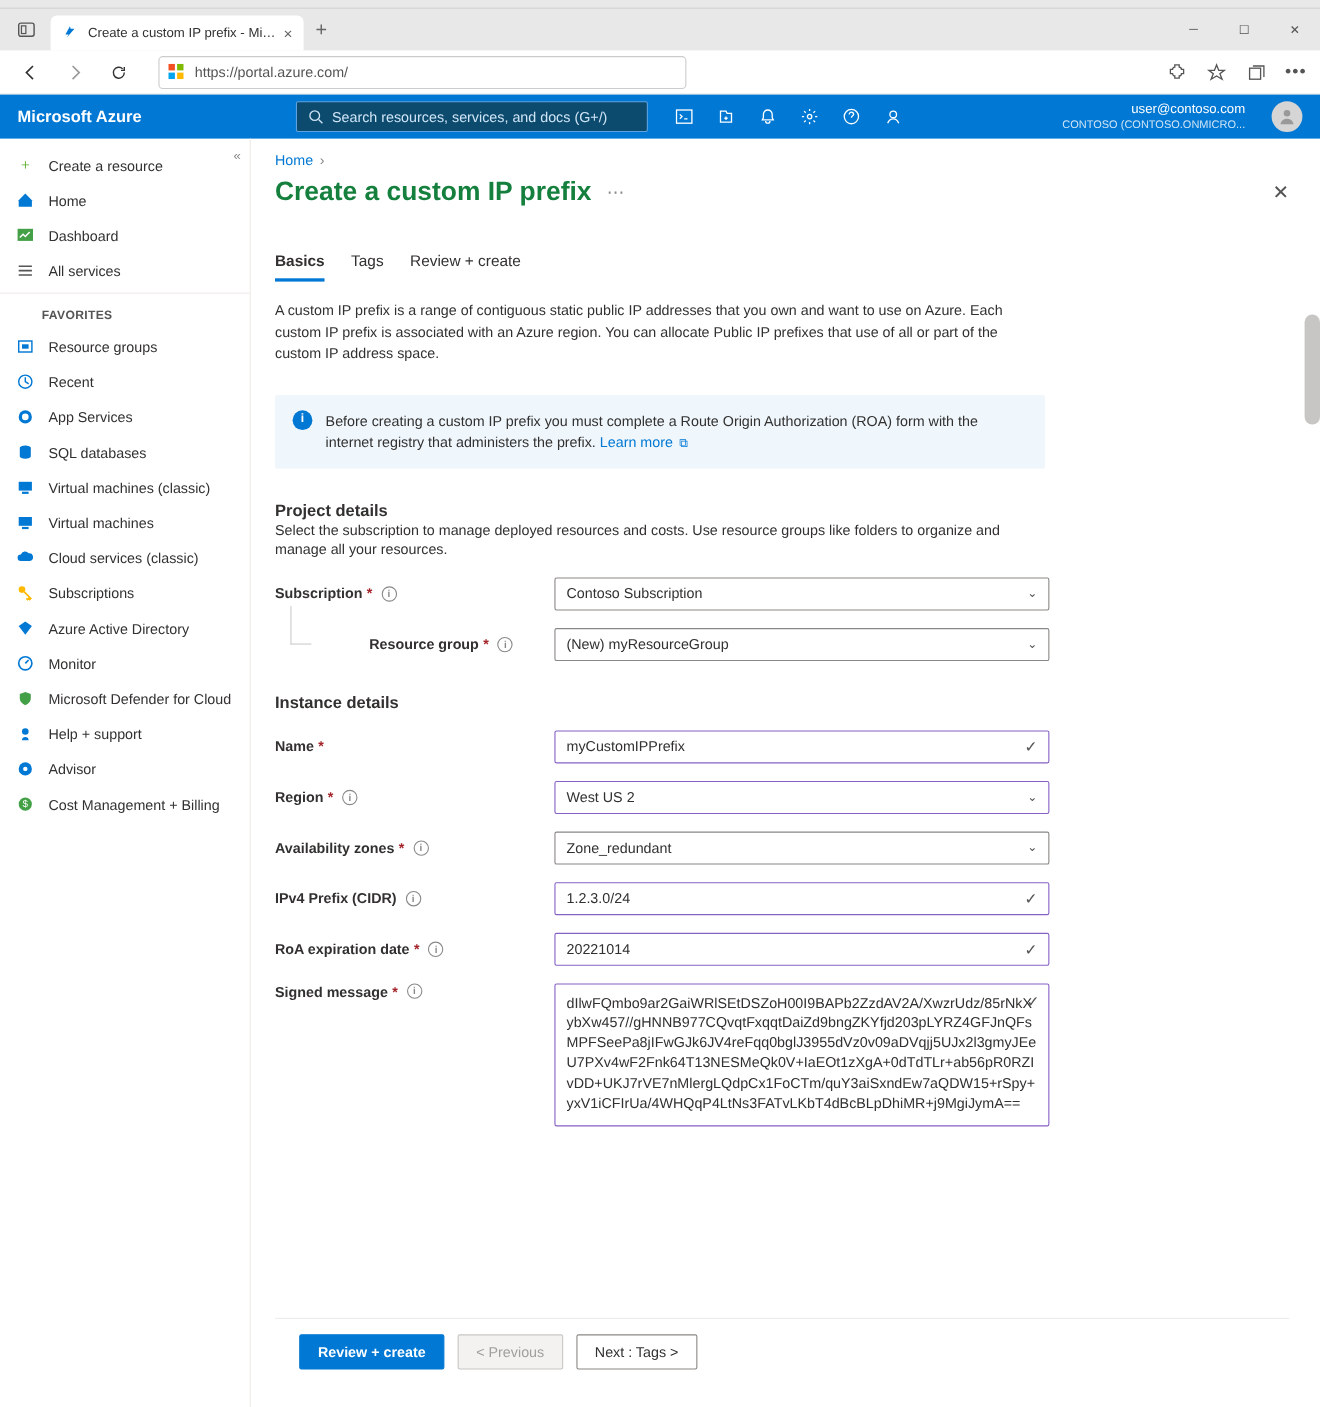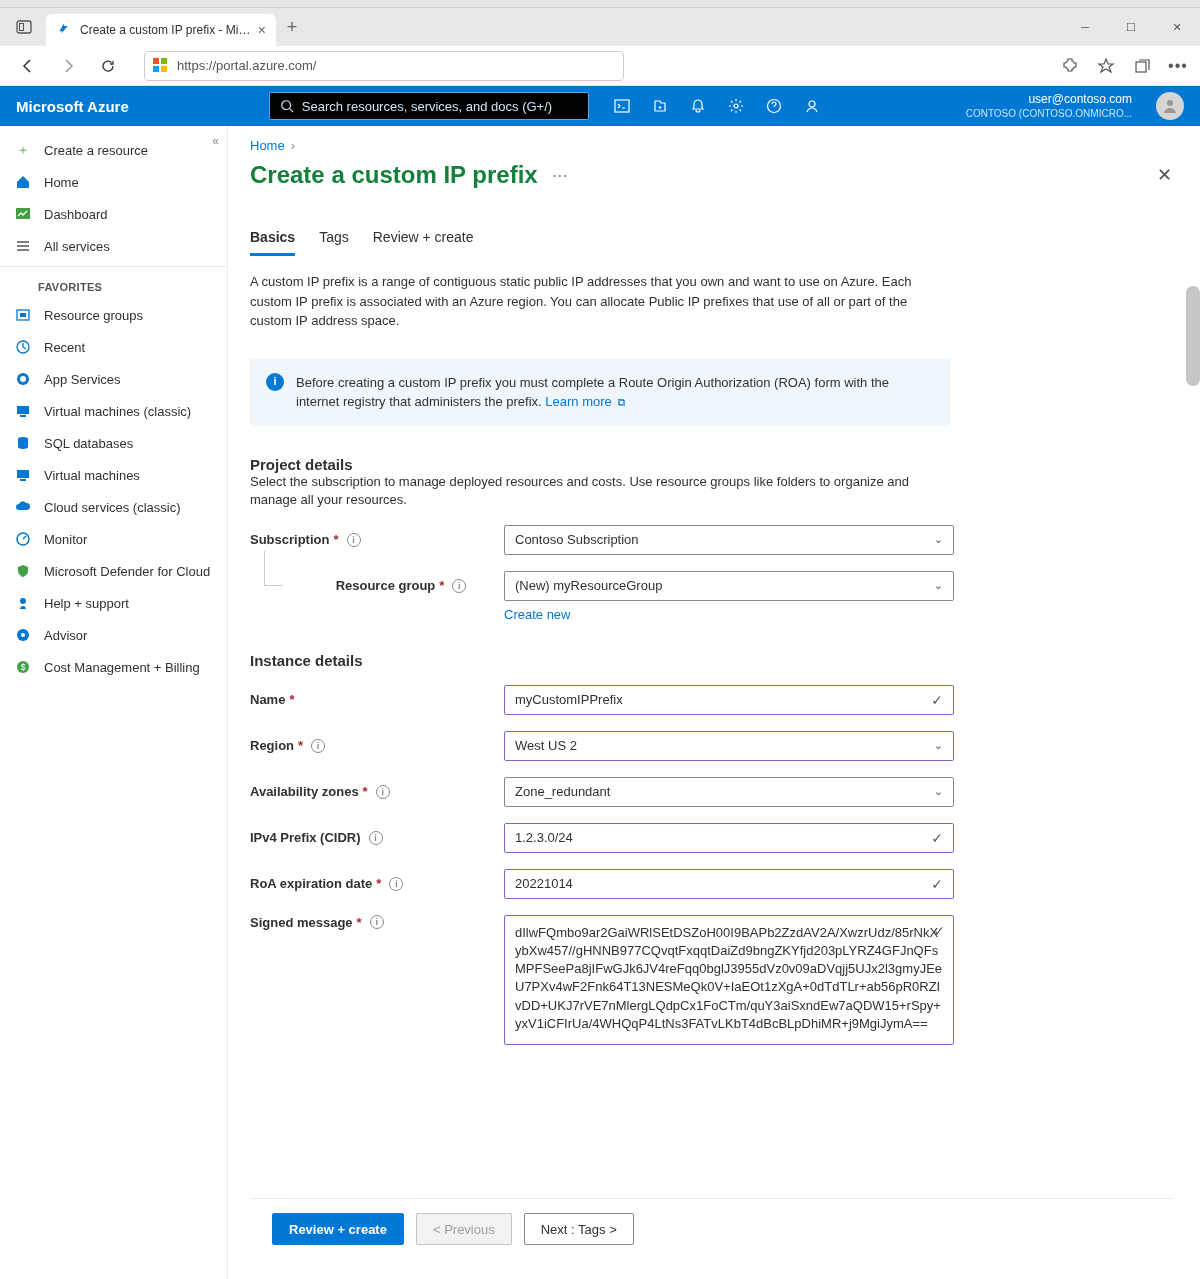--- a/index.html
+++ b/index.html
@@ -24,21 +24,21 @@
 .nav-btn { width: 32px; height: 32px; display: flex; align-items: center; justify-content: center; color: #555; font-size: 14px; margin-right: 8px; }
 .url-field { flex: 0 0 480px; display: flex; align-items: center; border: 1px solid #ccc; border-radius: 4px; height: 30px; padding: 0 8px; margin-left: 12px; background: #fff; }
 .url-field .ms-logo { width: 16px; height: 16px; margin-right: 8px; }
 .url-field .url-text { color: #555; font-size: 13px; }
 .addr-icons { margin-left: auto; display: flex; gap: 16px; align-items: center; color: #555; }
 .addr-icons > div { width: 20px; height: 20px; display: flex; align-items: center; justify-content: center; }
 
 
 .azure-bar { display: flex; align-items: center; background: #0078d4; color: #fff; height: 40px; padding: 0 16px; }
 .azure-brand { font-size: 15px; font-weight: 600; }
-.azure-search { margin-left: 140px; display: flex; align-items: center; background: #000000; border: 1px solid #5ea3e0; border-radius: 2px; width: 320px; height: 28px; padding: 0 10px; color: #cfe5f6; font-size: 13px; }
+.azure-search { margin-left: 140px; display: flex; align-items: center; background: #0c4a6e; border: 1px solid #5ea3e0; border-radius: 2px; width: 320px; height: 28px; padding: 0 10px; color: #cfe5f6; font-size: 13px; }
 .azure-search svg { margin-right: 8px; }
 .azure-top-icons { margin-left: 24px; display: flex; gap: 20px; align-items: center; }
 .azure-top-icons > div { width: 18px; height: 18px; display: flex; align-items: center; justify-content: center; }
 .azure-user { margin-left: auto; display: flex; align-items: center; text-align: right; font-size: 12px; }
 .azure-user .user-lines { margin-right: 24px; line-height: 1.3; }
 .azure-user .user-email { font-size: 12px; }
 .azure-user .user-tenant { font-size: 10px; color: #cfe5f6; text-transform: uppercase; }
 .azure-user .avatar { width: 28px; height: 28px; background: #d5d5d5; border-radius: 50%; display: flex; align-items: center; justify-content: center; color: #888; }
 
 
@@ -294,51 +294,68 @@
           <svg width="16" height="16" viewBox="0 0 16 16">
             <circle cx="8" cy="8" r="6" fill="#0078d4"></circle>
             <circle cx="8" cy="8" r="3" fill="#fff"></circle>
           </svg>
         </span>
         <span>App Services</span>
       </div>
     <div class="side-item">
         <span class="ic">
           <svg width="16" height="16" viewBox="0 0 16 16">
+            <ellipse cx="8" cy="4" rx="5" ry="2" fill="#0078d4"></ellipse>
+            <path d="M3 4v8c0 1.1 2.2 2 5 2s5-.9 5-2V4" fill="#0078d4"></path>
+          </svg>
+        </span>
+        <span>SQL databases</span>
+      </div>
+    <div class="side-item">
+        <span class="ic">
+          <svg width="16" height="16" viewBox="0 0 16 16">
             <rect x="2" y="3" width="12" height="8" fill="#0078d4"></rect>
             <rect x="5" y="12" width="6" height="2" fill="#0078d4"></rect>
           </svg>
         </span>
         <span>Virtual machines (classic)</span>
       </div>
     <div class="side-item">
         <span class="ic">
           <svg width="16" height="16" viewBox="0 0 16 16">
-            <ellipse cx="8" cy="4" rx="5" ry="2" fill="#0078d4"></ellipse>
-            <path d="M3 4v8c0 1.1 2.2 2 5 2s5-.9 5-2V4" fill="#0078d4"></path>
-          </svg>
-        </span>
-        <span>SQL databases</span>
-      </div>
-    <div class="side-item">
-        <span class="ic">
-          <svg width="16" height="16" viewBox="0 0 16 16">
             <rect x="2" y="3" width="12" height="8" fill="#0078d4"></rect>
             <rect x="5" y="12" width="6" height="2" fill="#0078d4"></rect>
           </svg>
         </span>
         <span>Virtual machines</span>
       </div>
     <div class="side-item">
         <span class="ic">
           <svg width="16" height="16" viewBox="0 0 16 16">
             <path d="M4 11a3 3 0 0 1 0-6 4 4 0 0 1 7-1 3 3 0 0 1 1 7z" fill="#0078d4"></path>
           </svg>
         </span>
         <span>Cloud services (classic)</span>
+      </div>
+    <div class="side-item">
+        <span class="ic">
+          <svg width="16" height="16" viewBox="0 0 16 16">
+            <circle cx="5" cy="5" r="3" fill="#ffb900"></circle>
+            <path d="M7 7l6 6-1 1-1-1-1 1-1-1" stroke="#ffb900" stroke-width="1.5" fill="none"></path>
+          </svg>
+        </span>
+        <span>Subscriptions</span>
+      </div>
+    <div class="side-item">
+        <span class="ic">
+          <svg width="16" height="16" viewBox="0 0 16 16">
+            <path d="M8 2l6 4-6 8-6-8z" fill="#0078d4"></path>
+          </svg>
+        </span>
+        <span>Azure Active Directory</span>
       </div>
     <div class="side-item">
         <span class="ic">
           <svg width="16" height="16" viewBox="0 0 16 16">
             <circle cx="8" cy="8" r="6" fill="none" stroke="#0078d4" stroke-width="1.5"></circle>
             <path d="M8 8l3-3" stroke="#0078d4" stroke-width="1.5"></path>
           </svg>
         </span>
         <span>Monitor</span>
       </div>
@@ -427,21 +444,20 @@
       <div class="form-label">
           <span>Resource group</span> 
           <span class="req">*</span>
           <span class="info-c">i</span>
         </div>
       <div class="select-box">
         <span>(New) myResourceGroup</span>
           <span class="chevd">⌄</span>
       </div>
     </div>
-    <div class="create-new">Create new</div>
 
     <div class="section-head">Instance details</div>
 
     <div class="form-row">
       <div class="form-label">
           <span>Name</span> 
           <span class="req">*</span>
         </div>
       <div class="text-box purple-border">
         <span>myCustomIPPrefix</span>

